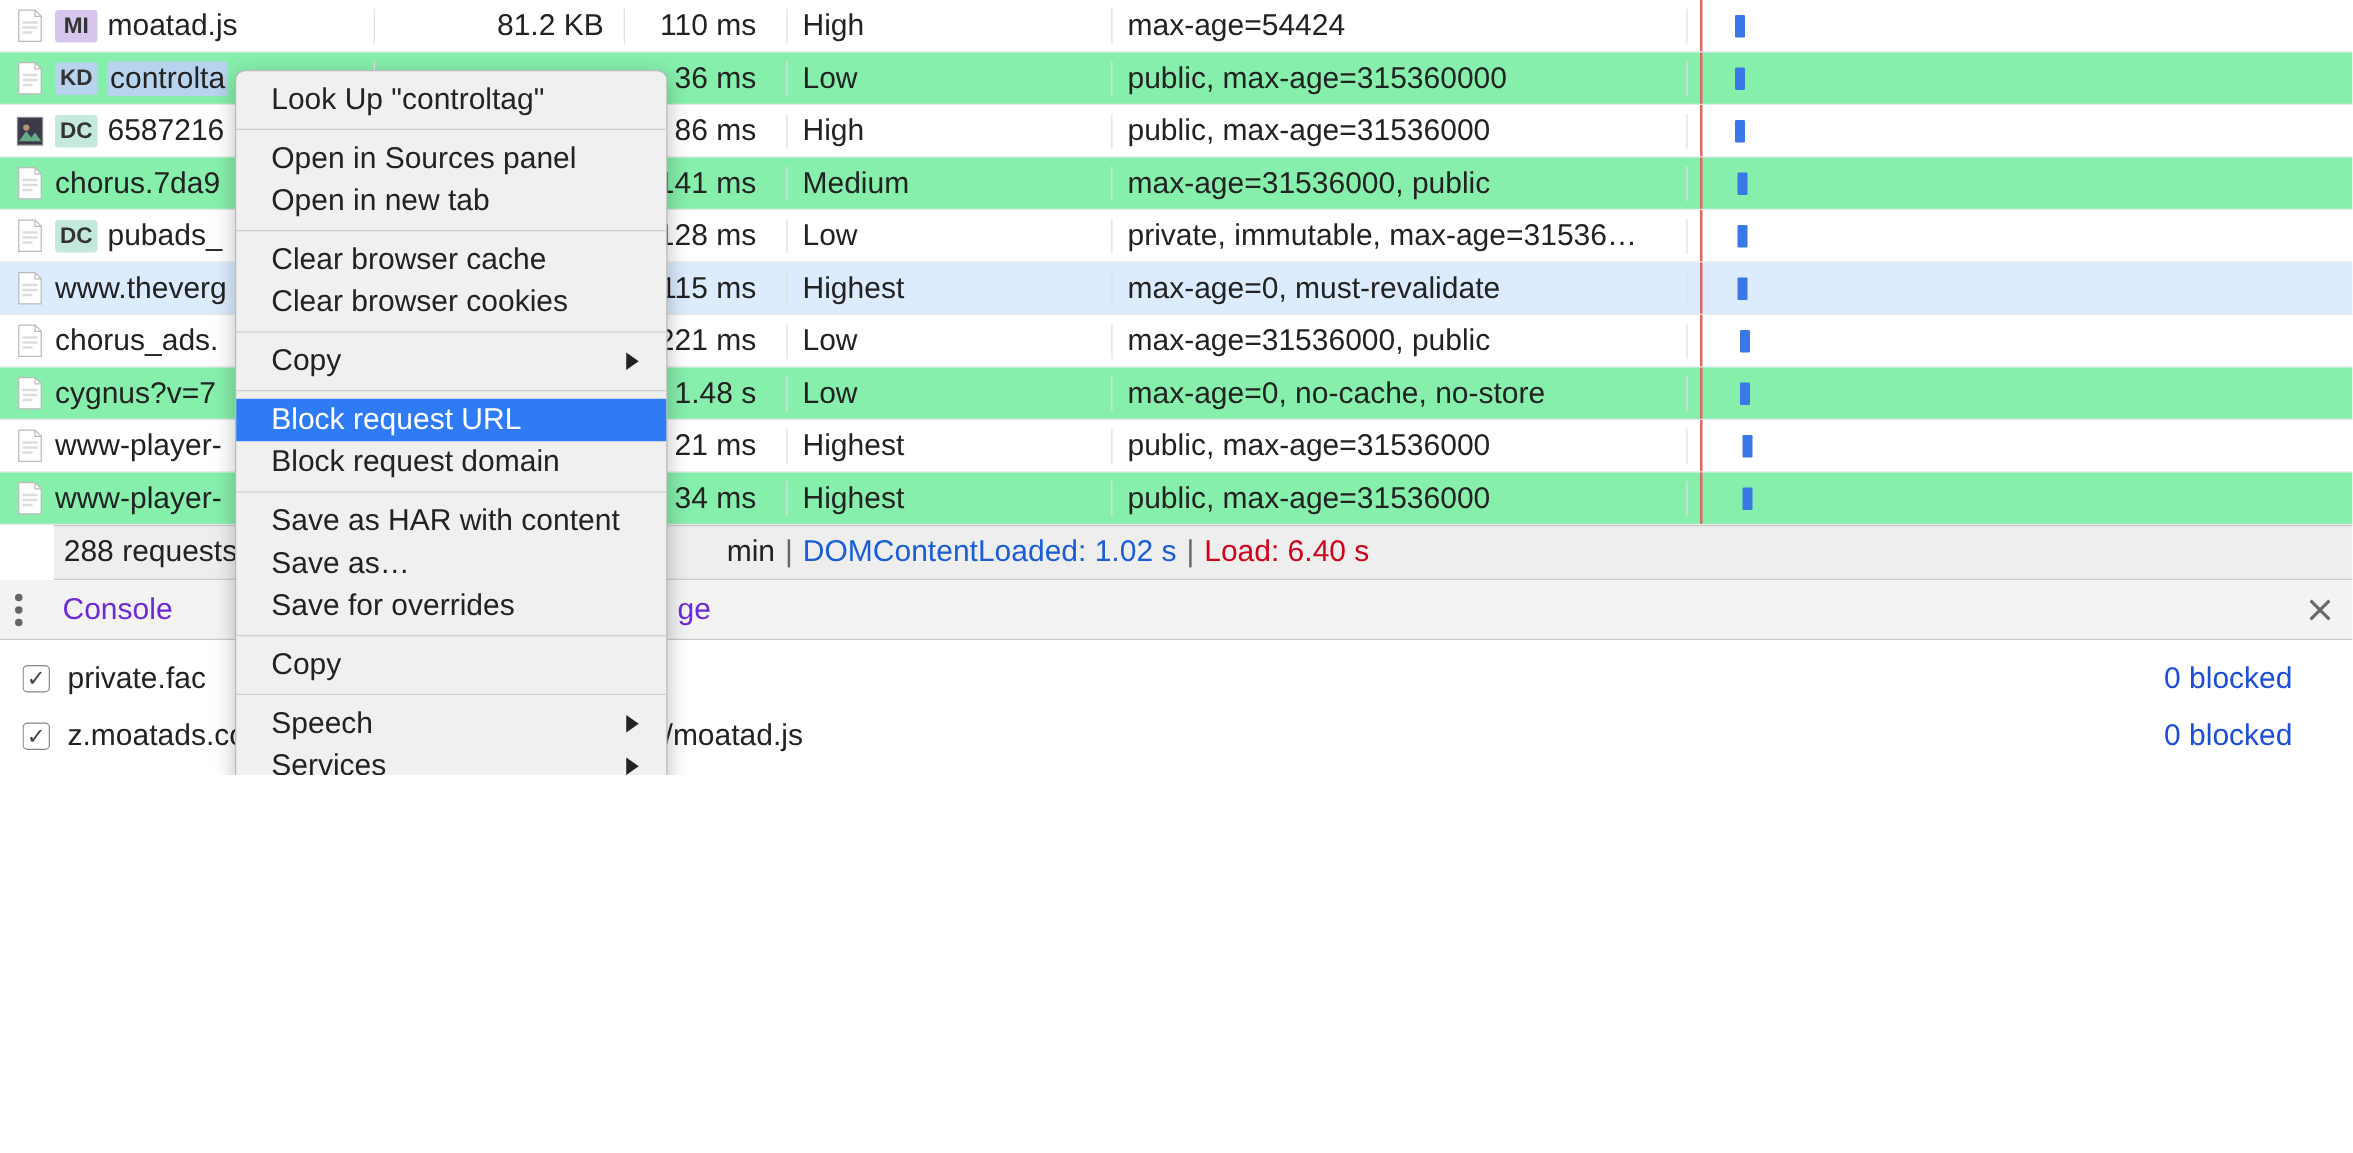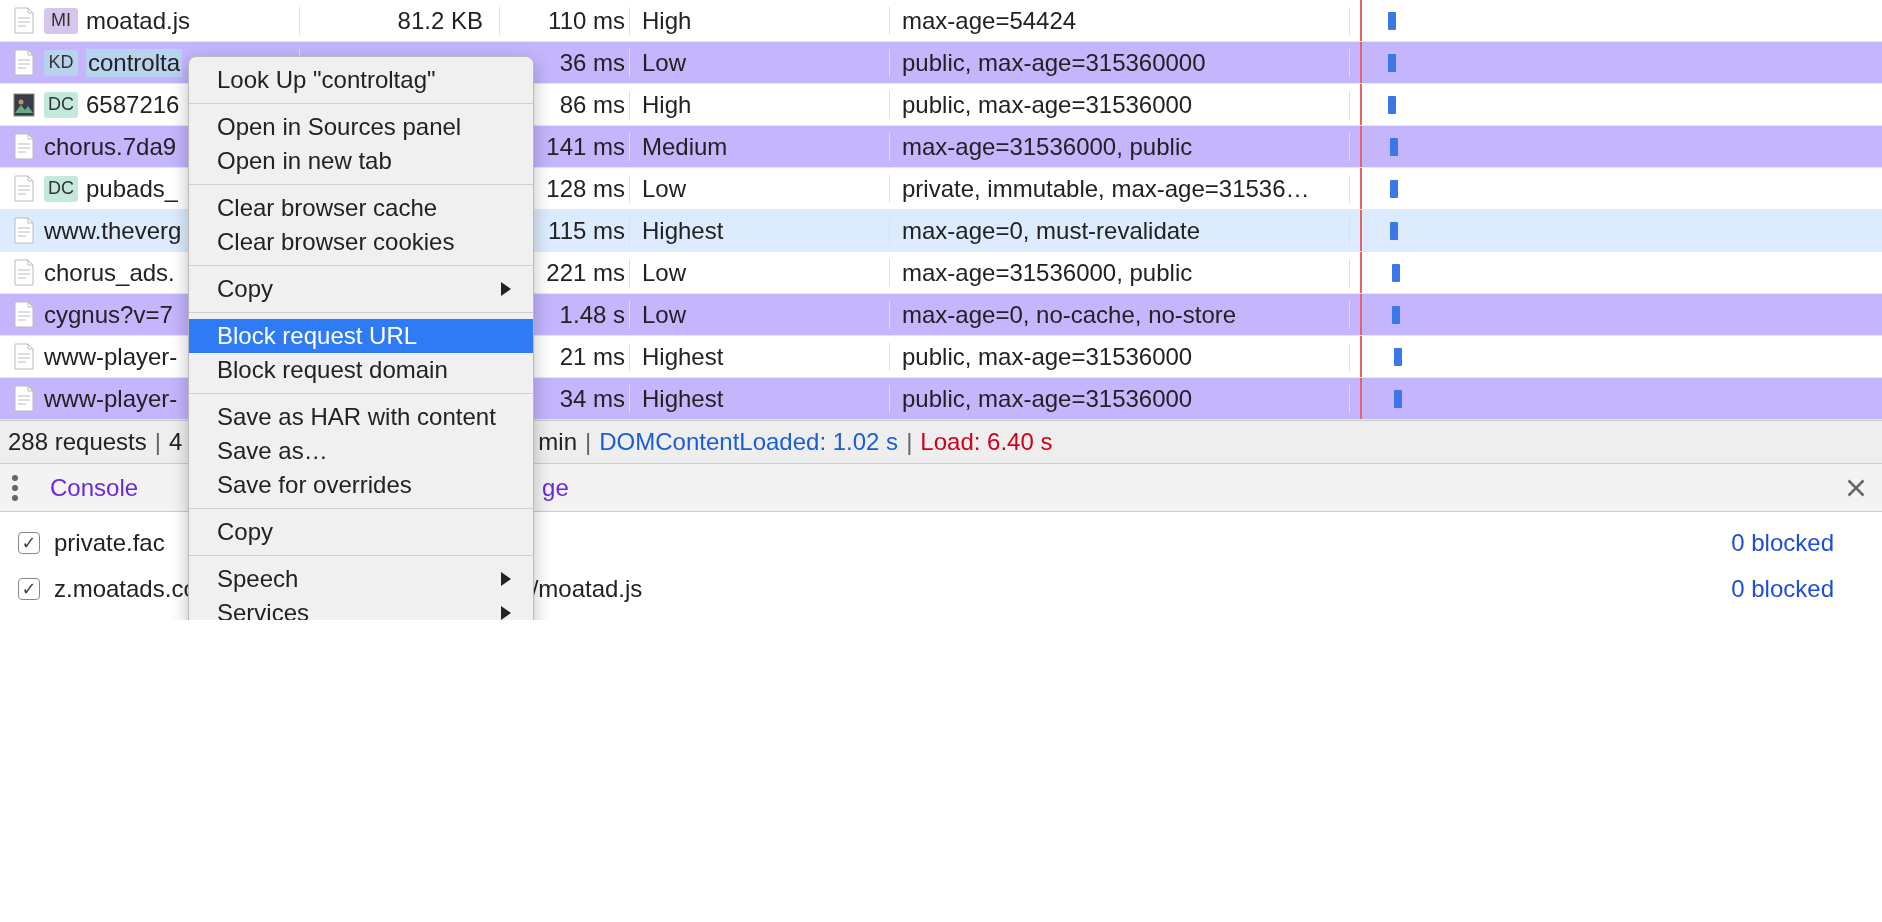--- a/index.html
+++ b/index.html
@@ -12,42 +12,42 @@
     position: relative;
   }
   .network-table { width: 100%; }
   .row {
     display: flex;
     height: 42px;
     align-items: center;
     border-bottom: 1px solid #e8e8e8;
   }
   .row.even { background: #fff; }
-  .row.odd { background: #c4b5fd; }
+  .row.odd { background: #86efac; }
   .row.selected { background: #dcebfd; }
   .col-name {
     width: 300px;
     padding-left: 12px;
     display: flex;
     align-items: center;
     gap: 8px;
     overflow: hidden;
     white-space: nowrap;
     border-right: 1px solid #e0e0e0;
   }
   .col-size {
     width: 200px;
     text-align: right;
     padding-right: 16px;
     border-right: 1px solid #e0e0e0;
   }
   .col-time {
     width: 130px;
     text-align: right;
-    padding-right: 4px;
+    padding-right: 24px;
     border-right: 1px solid #e0e0e0;
   }
   .col-priority {
     width: 260px;
     padding-left: 12px;
     border-right: 1px solid #e0e0e0;
   }
   .col-cache {
     width: 460px;
     padding-left: 12px;
@@ -80,39 +80,40 @@
     flex-shrink: 0;
   }
   .file-icon svg { width: 100%; height: 100%; }
   .badge {
     display: inline-flex;
     align-items: center;
     justify-content: center;
     width: 34px;
     height: 26px;
     font-size: 18px;
-    font-weight: 400;
+    font-weight: 700;
     border-radius: 3px;
     flex-shrink: 0;
   }
   .badge.mi { background: #d6c5ed; color: #333; }
   .badge.kd { background: #b8d3ed; color: #333; }
   .badge.dc { background: #c3e8dc; color: #333; }
   .name-text.hl { background: #b8d3ed; padding: 0 2px;}
   .status-bar {
     display: flex;
     align-items: center;
     height: 44px;
     background: #eee;
     border: 1px solid #ccc;
     border-left: none;
     border-right: none;
     padding-left: 8px;
     gap: 8px;
     font-size: 24px;
+    margin-left: 43px;
   }
   .status-bar .sep { color: #666; }
   .status-bar .dom { color: #1a5dd5; }
   .status-bar .load { color: #d0021b; }
   .drawer-toolbar {
     display: flex;
     align-items: center;
     height: 48px;
     background: #f3f3f3;
     border-bottom: 1px solid #ccc;

